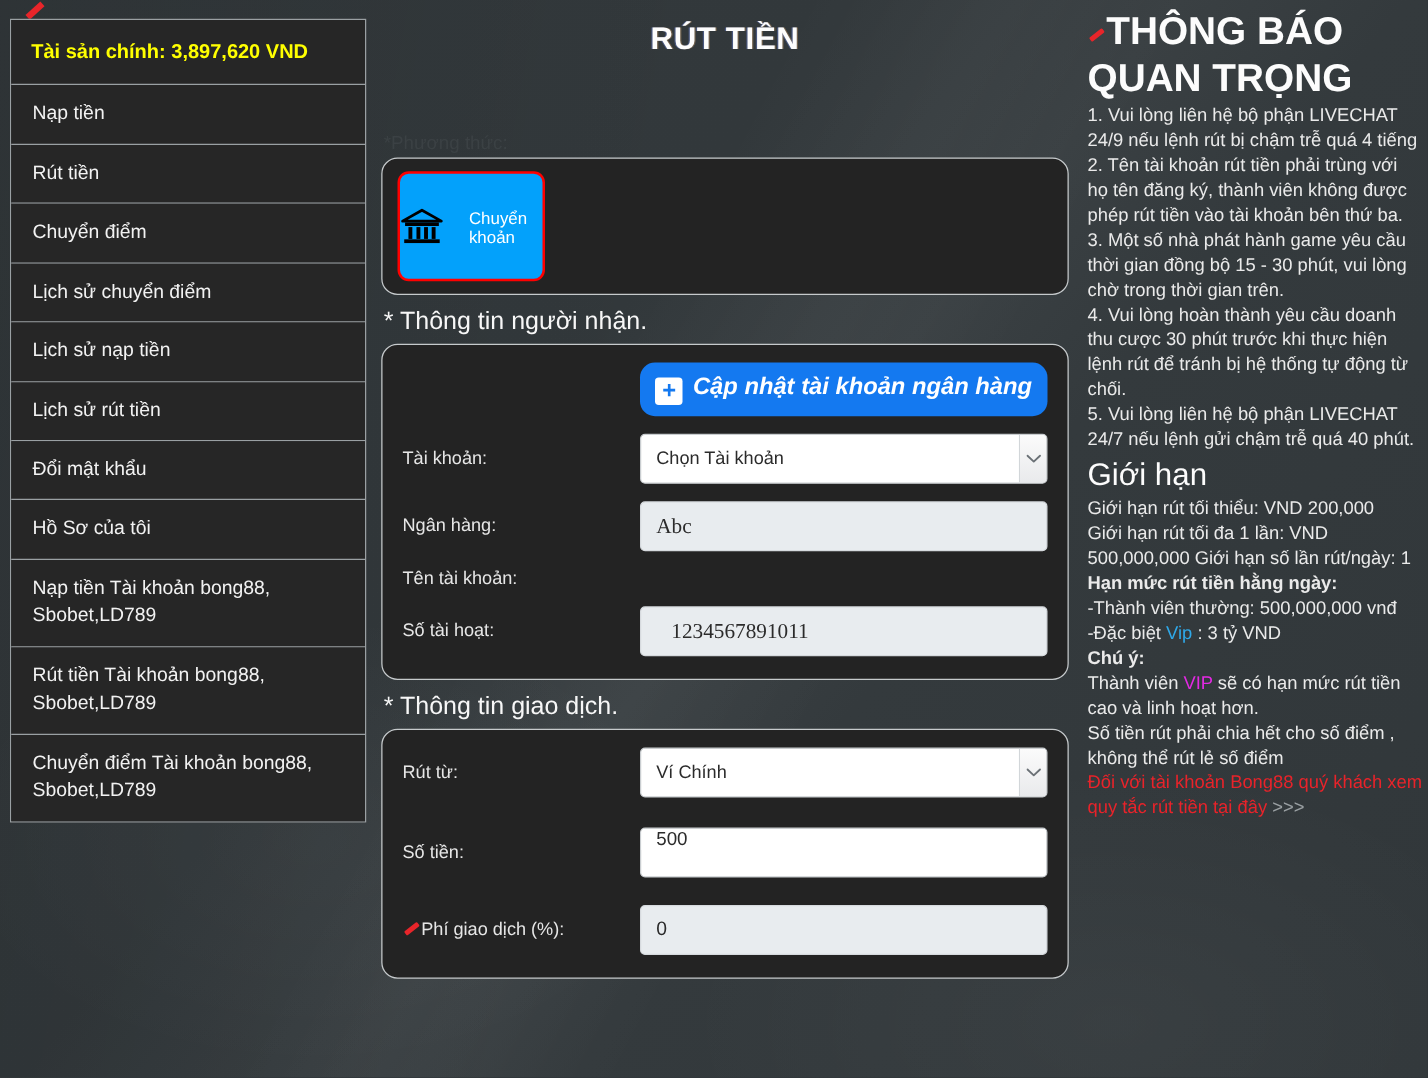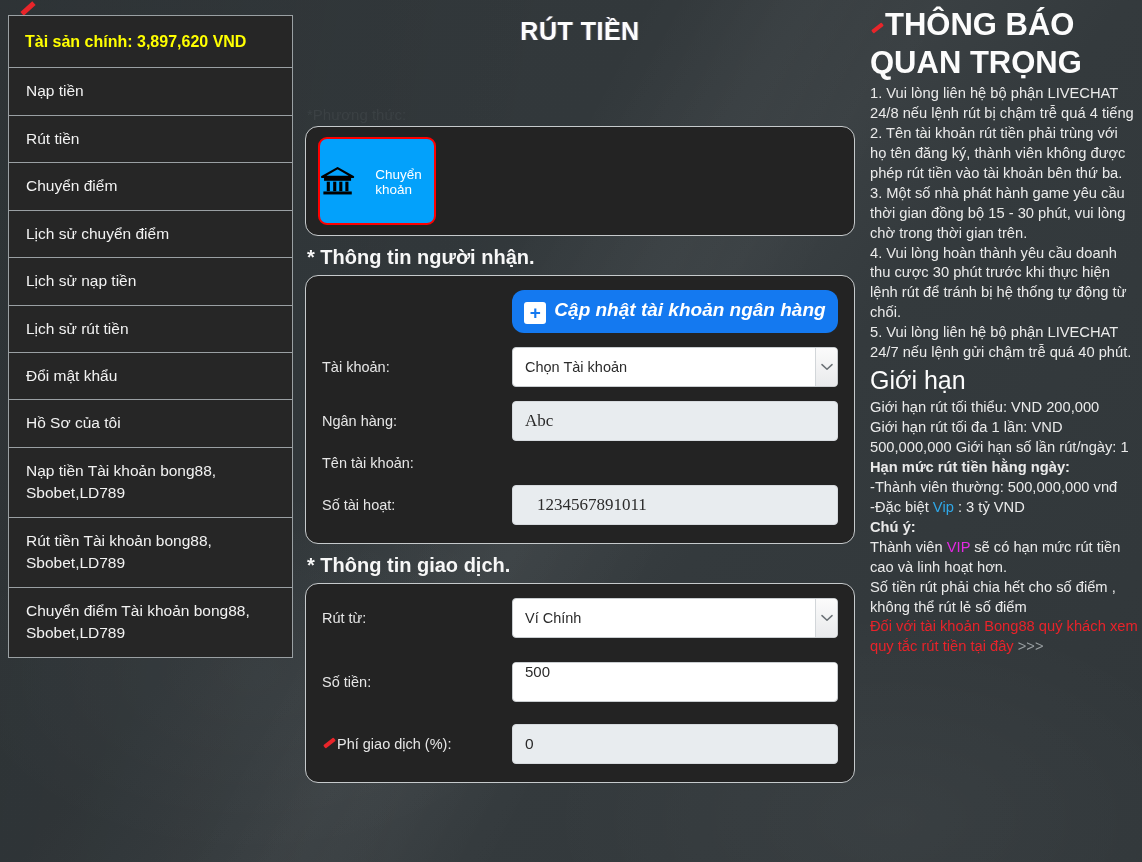--- a/index.html
+++ b/index.html
@@ -126,21 +126,21 @@
   .method-card svg { display: block; }
   .method-card span {
     color: #ffffff;
     font-size: 13.5px;
     margin-top: 2px;
   }
 
   .section-heading {
     color: #f7f7f7;
     font-size: 20px;
-    font-weight: bold;
+    font-weight: normal;
     margin: 4px 0 6px 2px;
   }
 
   .form-panel { padding: 14px 16px 18px 16px; }
   .frow {
     display: flex;
     align-items: center;
     margin-bottom: 14px;
   }
   .frow:last-child { margin-bottom: 0; }
@@ -417,21 +417,21 @@
         <div class="fctl">
           <div class="ro-input">0</div>
         </div>
       </div>
     </div>
   </div>
 
   <div id="right">
     <div class="notice-title"><span class="pencil"></span><span>THÔNG BÁO QUAN TRỌNG</span></div>
 
-    <p class="notice-p">1. Vui lòng liên hệ bộ phận LIVECHAT 24/8 nếu lệnh rút bị chậm trễ quá 4 tiếng</p>
+    <p class="notice-p">1. Vui lòng liên hệ bộ phận LIVECHAT 24/9 nếu lệnh rút bị chậm trễ quá 4 tiếng</p>
     <p class="notice-p">2. Tên tài khoản rút tiền phải trùng với họ tên đăng ký, thành viên không được phép rút tiền vào tài khoản bên thứ ba.</p>
     <p class="notice-p">3. Một số nhà phát hành game yêu cầu thời gian đồng bộ 15 - 30 phút, vui lòng chờ trong thời gian trên.</p>
     <p class="notice-p">4. Vui lòng hoàn thành yêu cầu doanh thu cược 30 phút trước khi thực hiện lệnh rút để tránh bị hệ thống tự động từ chối.</p>
     <p class="notice-p">5. Vui lòng liên hệ bộ phận LIVECHAT 24/7 nếu lệnh gửi chậm trễ quá 40 phút.</p>
 
     <div class="limit-title">Giới hạn</div>
     <p class="notice-p">Giới hạn rút tối thiểu: VND 200,000</p>
     <p class="notice-p">Giới hạn rút tối đa 1 lần: VND 500,000,000 Giới hạn số lần rút/ngày: 1</p>
     <p class="notice-p bold">Hạn mức rút tiền hằng ngày:</p>
     <p class="notice-p">-Thành viên thường: 500,000,000 vnđ</p>

